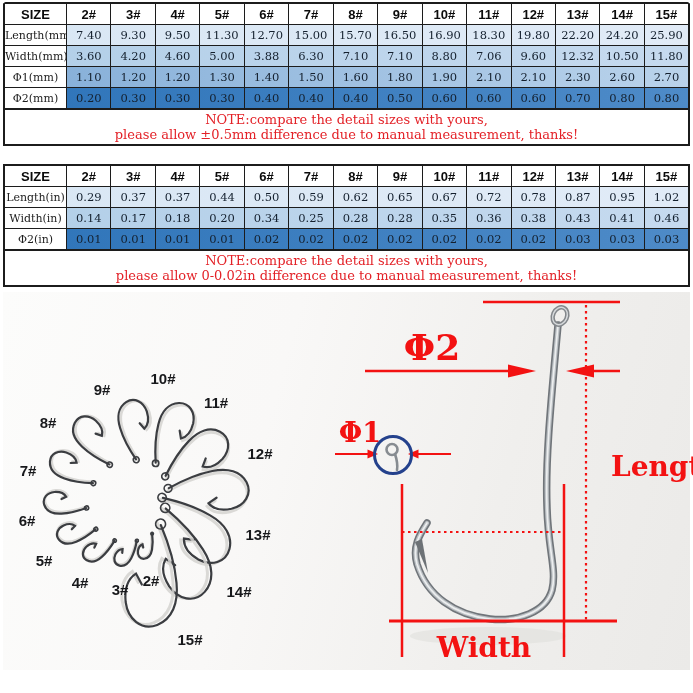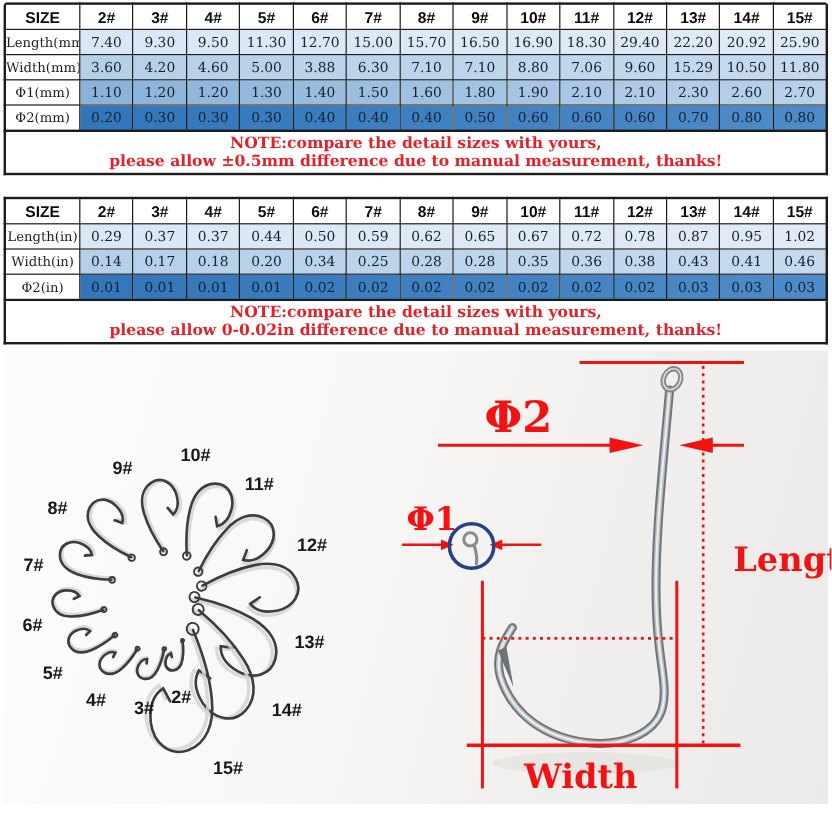--- a/index.html
+++ b/index.html
@@ -14,21 +14,21 @@
   table.size-table thead th:first-child{width:61px;}
   table.size-table tbody th.rowlab{background:#fff;font-family:"DejaVu Serif",serif;
         font-weight:normal;font-size:11px;color:#1c1c1c;}
   table.size-table tbody td{font-family:"DejaVu Serif",serif;font-size:11.5px;color:var(--cell_text);}
   tr.r0{background:linear-gradient(to right,var(--row1_left),var(--row1_right));}
   tr.r1{background:linear-gradient(to right,var(--row2_left),var(--row2_right));}
   tr.r2{background:linear-gradient(to right,var(--row3_left),var(--row3_right));}
   tr.r3{background:linear-gradient(to right,var(--row4_left),var(--row4_right));}
   .note{border:2px solid var(--table_border);border-top:none;background:#fff;
         text-align:center;padding:2px 0 2px 0;}
-  .note-line{font-family:"DejaVu Serif",serif;font-weight:bold;font-size:13px;
+  .note-line{font-family:"DejaVu Serif",serif;font-weight:normal;font-size:13px;
         line-height:15px;color:var(--note_red);}
   .block2{margin-top:18px;}
   .photo{margin-top:5px;height:378px;
         background:linear-gradient(105deg,#fcfcfb 0%,#f9f8f7 38%,#f0efed 70%,#ebeae8 100%);}
   .hook-label{font-family:"Liberation Sans",sans-serif;font-size:15px;font-weight:600;fill:#17181b;}
   .dim-label{font-family:"DejaVu Serif",serif;font-weight:bold;fill:var(--dim_red);}
   .redline{stroke:var(--dim_red);fill:none;}
   .redfill{fill:var(--dim_red);stroke:none;}
   .dotted{stroke-dasharray:2.5 3.5;}
   .hook-main{fill:none;stroke:var(--hook_dark);stroke-width:2.2px;stroke-linecap:round;}
@@ -67,39 +67,39 @@
             <td>7.40</td>
             <td>9.30</td>
             <td>9.50</td>
             <td>11.30</td>
             <td>12.70</td>
             <td>15.00</td>
             <td>15.70</td>
             <td>16.50</td>
             <td>16.90</td>
             <td>18.30</td>
-            <td>29.40</td>
+            <td>19.80</td>
             <td>22.20</td>
-            <td>20.92</td>
+            <td>24.20</td>
             <td>25.90</td>
           </tr>
           <tr class="r1">
             <th class="rowlab">Width(mm)</th>
             <td>3.60</td>
             <td>4.20</td>
             <td>4.60</td>
             <td>5.00</td>
             <td>3.88</td>
             <td>6.30</td>
             <td>7.10</td>
             <td>7.10</td>
             <td>8.80</td>
             <td>7.06</td>
             <td>9.60</td>
-            <td>15.29</td>
+            <td>12.32</td>
             <td>10.50</td>
             <td>11.80</td>
           </tr>
           <tr class="r2">
             <th class="rowlab">Φ1(mm)</th>
             <td>1.10</td>
             <td>1.20</td>
             <td>1.20</td>
             <td>1.30</td>
             <td>1.40</td>

